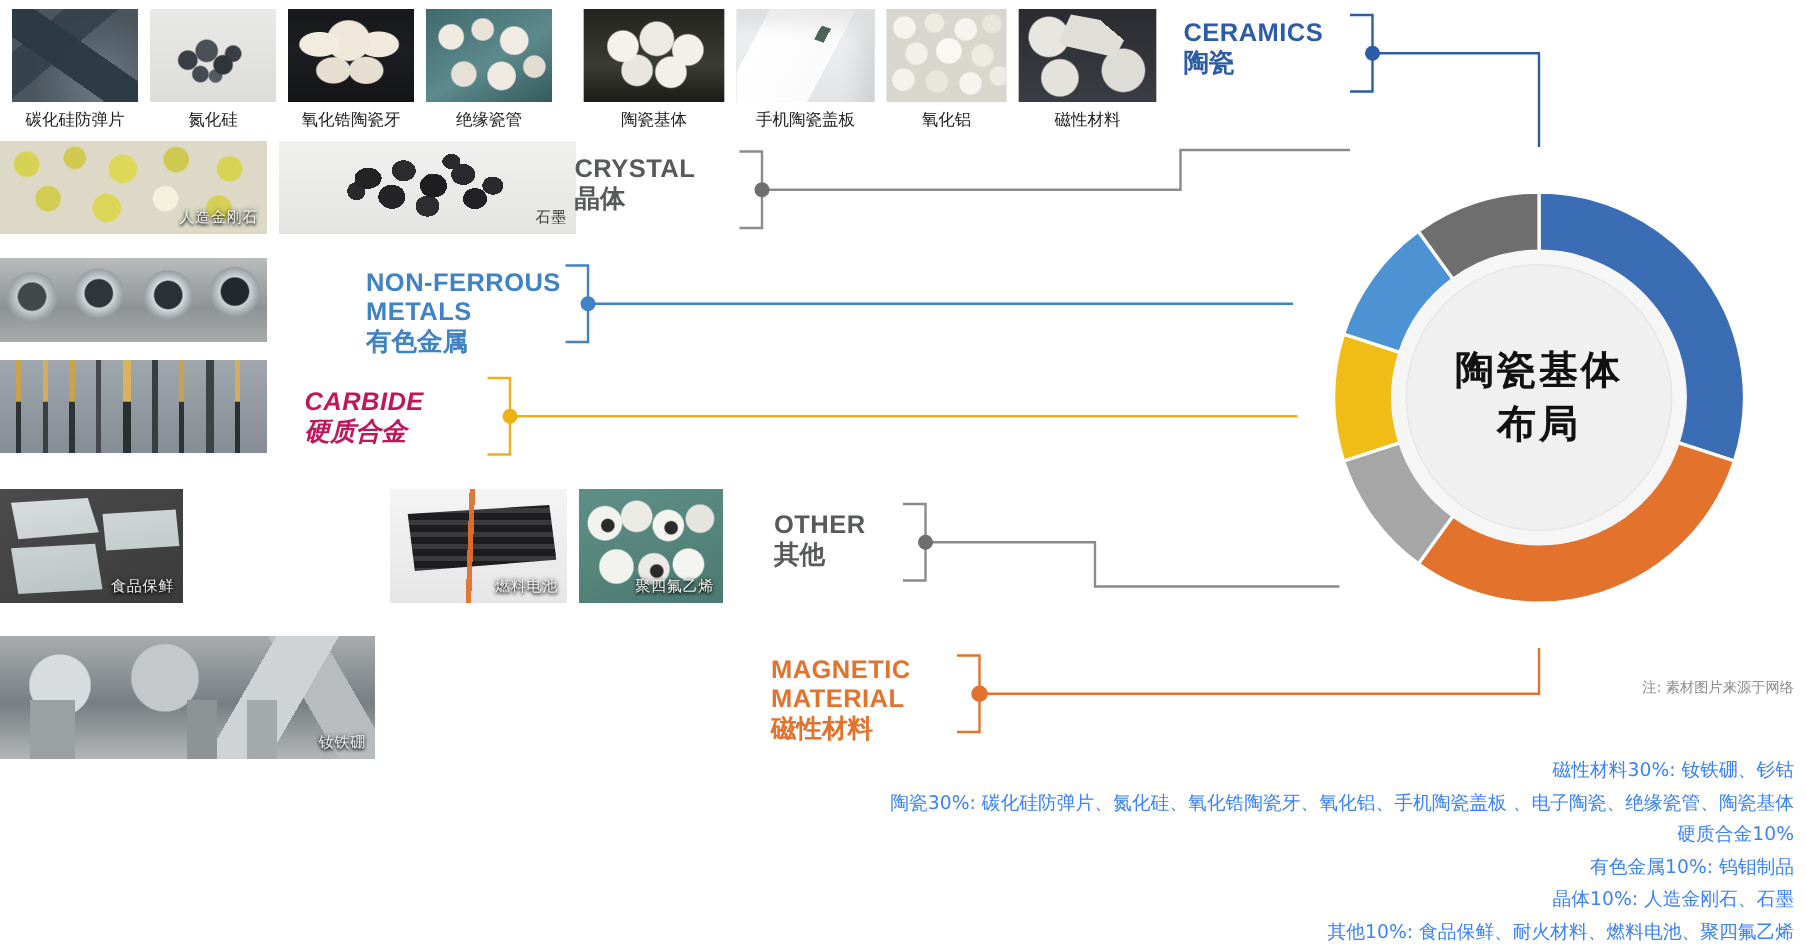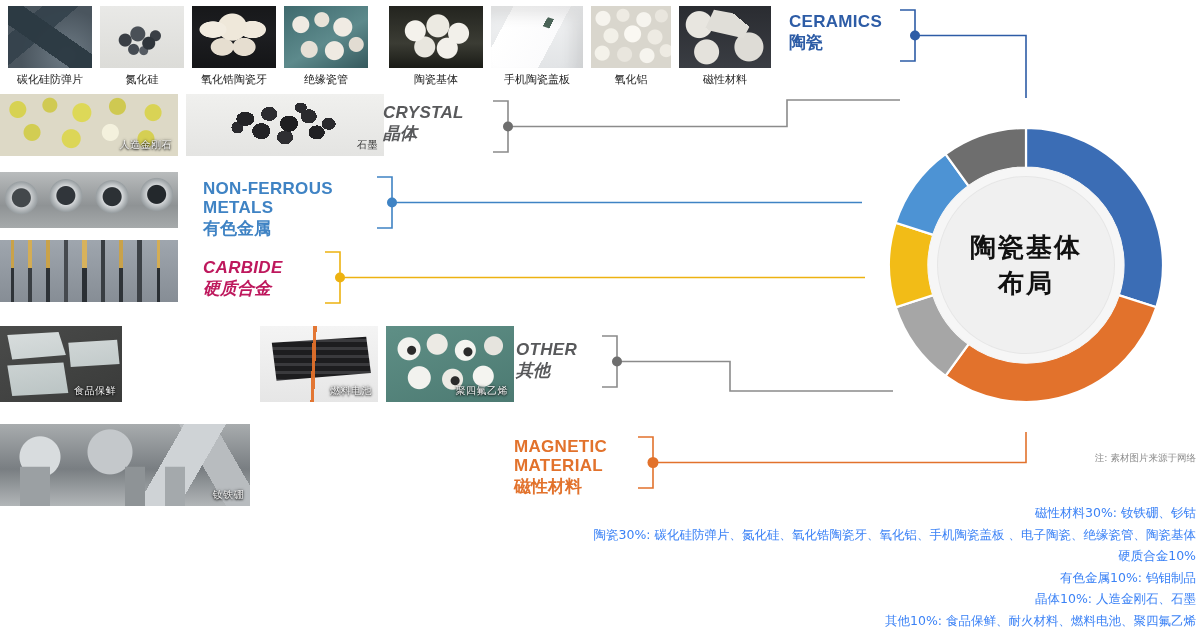--- a/index.html
+++ b/index.html
@@ -31,22 +31,22 @@
   .label { position: absolute; white-space: nowrap; }
   .label .en {
     font-weight: bold; font-size: 17px; letter-spacing: .3px;
     line-height: 19px;
   }
   .label .cn {
     font-weight: bold; font-size: 17px; line-height: 22px;
     font-family: "DejaVu Sans", sans-serif;
   }
   .c-blue  { color: #2d5ca6; }
-  .c-gray  { color: #58595b; font-style: italic; }
-  .c-lblue { color: #3f83c4; }
+  .c-gray  { color: #58595b; }
+  .c-lblue { color: #3f83c4; margin-left: 41px; }
   .c-yellow{ color: #be185d; font-style: italic; }
   .c-orange{ color: #e2722c; }
 
   
   #donut-wrap { position: absolute; left: 862px; top: 101px; width: 328px; height: 328px; }
   #donut-center {
     position: absolute; left: 50%; top: 50%;
     width: 196px; height: 196px; margin: -98px 0 0 -98px;
     border-radius: 50%;
     background: #f0f0f0;
@@ -318,21 +318,21 @@
   <div class="tile" style="left:260px;top:326px;width:118px;height:76px;">
     <div class="ph" style="background:linear-gradient(180deg,#f4f4f4,#e6e6e6);"></div>
     <div class="ph" style="background:
       repeating-linear-gradient(180deg, #1d1d1f 0 5px, #3a3a3d 5px 8px);
       clip-path: polygon(10% 22%, 90% 14%, 94% 62%, 14% 72%);"></div>
     <div class="ph" style="background:linear-gradient(92deg,transparent 44%,#e2702a 44%,#e2702a 47%,transparent 47%);
       opacity:.95;"></div>
     <div class="cap-in">燃料电池</div>
   </div>
 
-  <div class="tile" style="left:386px;top:326px;width:128px;height:76px;font-family:Liberation Serif, serif;">
+  <div class="tile" style="left:386px;top:326px;width:96px;height:76px;font-family:Liberation Serif, serif;">
     <div class="ph" style="background:linear-gradient(160deg,#5f8f86,#4c7a72);"></div>
     <div class="ph" style="background:
       radial-gradient(circle at 18% 30%, #f2f2ee 0 11px, transparent 12px),
       radial-gradient(circle at 40% 24%, #eceae4 0 10px, transparent 11px),
       radial-gradient(circle at 62% 32%, #f4f4f0 0 10px, transparent 11px),
       radial-gradient(circle at 84% 26%, #e6e4de 0 9px, transparent 10px),
       radial-gradient(circle at 26% 68%, #f2f2ee 0 11px, transparent 12px),
       radial-gradient(circle at 52% 70%, #eceae4 0 10px, transparent 11px),
       radial-gradient(circle at 76% 66%, #f4f4f0 0 10px, transparent 11px);"></div>
     <div class="ph" style="background:

